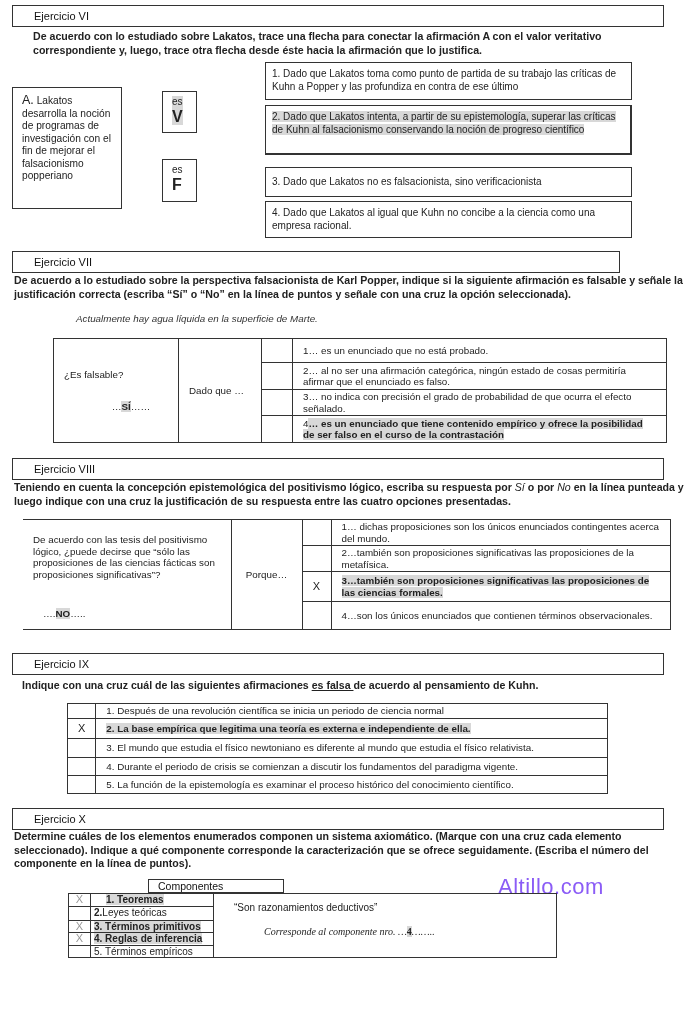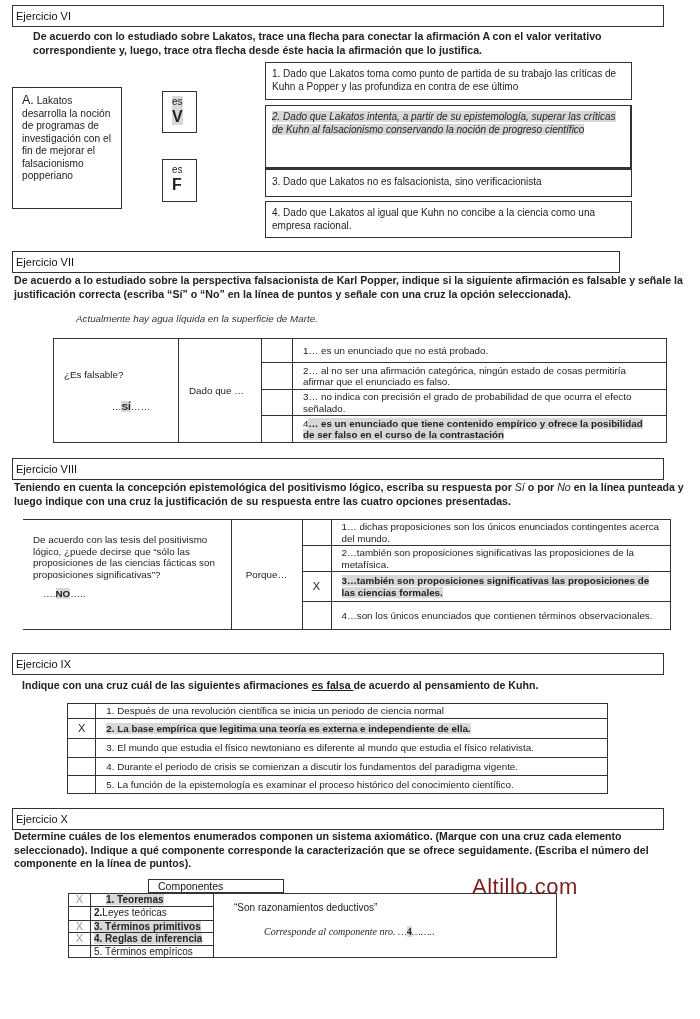--- a/index.html
+++ b/index.html
@@ -4,21 +4,21 @@
 <style>
   html, body { margin: 0; padding: 0; background: #ffffff; }
   body {
     width: 700px; height: 1019px; position: relative; overflow: hidden;
     font-family: "Liberation Sans", "DejaVu Sans", sans-serif;
     color: #111;
   }
   .abs { position: absolute; }
   .hdr {
     position: absolute; border: 1px solid #333; background: #fff;
-    font-size: 11px; padding: 3px 3px; box-sizing: border-box; height: 22px;
+    font-size: 11px; padding: 3px 21px; box-sizing: border-box; height: 22px;
     line-height: 14px;
   }
   .instr { position: absolute; font-size: 10.6px; line-height: 13.5px; font-weight: bold; color: #222; }
   .hl { background: #d8d8d8; }
   .box {
     position: absolute; border: 1px solid #333; box-sizing: border-box;
     font-size: 10px; line-height: 12.5px; padding: 5px 6px; color: #222;
   }
   table.grid { position: absolute; border-collapse: collapse; font-size: 9.8px; color: #222; }
   table.grid td { border: 1px solid #333; vertical-align: middle; padding: 1px 10px; line-height: 11.5px; }
@@ -46,21 +46,21 @@
   <div class="hl" style="display:inline-block;font-size:16px;font-weight:bold;line-height:16px;">V</div>
 </div>
 <div class="box" style="left:162px;top:159px;width:35px;height:43px;padding:4px 9px;">
   <div style="font-size:10px;">es</div>
   <div style="font-size:16px;font-weight:bold;line-height:16px;">F</div>
 </div>
 
 <div class="box" style="left:265px;top:62px;width:367px;height:38px;">
   <span>1. Dado que Lakatos toma como punto de partida de su trabajo las críticas de Kuhn a Popper y las profundiza en contra de ese último</span>
 </div>
-<div class="box" style="left:265px;top:105px;width:367px;height:65px;border-width:1px 2px 2px 1px;font-style:italic;">
+<div class="box" style="left:265px;top:105px;width:367px;height:50px;border-width:1px 2px 2px 1px;">
   <span class="hl">2. Dado que Lakatos intenta, a partir de su epistemología, superar las críticas de Kuhn al falsacionismo conservando  la noción de progreso científico</span>
 </div>
 <div class="box" style="left:265px;top:167px;width:367px;height:30px;padding-top:8px;">
   <span>3. Dado que Lakatos no es falsacionista, sino verificacionista</span>
 </div>
 <div class="box" style="left:265px;top:201px;width:367px;height:37px;">
   <span>4. Dado que Lakatos al igual que Kuhn no concibe a la ciencia como una empresa racional.</span>
 </div>
 
 <div class="hdr" style="left:12px;top:251px;width:608px;">
@@ -115,21 +115,21 @@
 <table class="grid" style="left:23px;top:519px;width:648px;border-left:none;">
   <colgroup>
       <col style="width:208px">
       <col style="width:71px">
       <col style="width:29px">
       <col>
     </colgroup>
   <tbody>
       <tr style="height:26px;">
     <td rowspan="4" style="border-left:none;vertical-align:top;padding-top:14px;">
-      <div style="margin-bottom:8px;">De acuerdo con las tesis del positivismo lógico, ¿puede decirse que “sólo las proposiciones de las ciencias fácticas son proposiciones significativas”?</div>
+      <div style="margin-bottom:28px;">De acuerdo con las tesis del positivismo lógico, ¿puede decirse que “sólo las proposiciones de las ciencias fácticas son proposiciones significativas”?</div>
       <div style="padding-left:10px;">
         <span>….</span><span class="hl b">NO</span><span>…..</span>
       </div>
     </td>
     <td rowspan="4" style="text-align:center;">Porque…</td>
     <td class="mark"></td>
     <td>1… dichas proposiciones son los únicos enunciados contingentes acerca del mundo.</td>
   </tr>
   <tr style="height:26px;">
     <td class="mark"></td>
@@ -180,21 +180,21 @@
     <td>5. La función de la epistemología es examinar el proceso histórico del conocimiento científico.</td>
   </tr>
 </tbody>
   </table>
 
 <div class="hdr" style="left:12px;top:808px;width:652px;">
   <span>Ejercicio X</span>
 </div>
 <div class="instr" style="left:14px;top:830px;width:680px;">Determine cuáles de los elementos enumerados componen un sistema axiomático. (Marque con una cruz cada elemento seleccionado).  Indique a qué componente corresponde la caracterización que se ofrece seguidamente.  (Escriba el número del componente en la línea de puntos).</div>
 
-<div class="abs" style="left:472px;top:874px;font-size:22px;color:#7f1d1d;letter-spacing:0.5px;">Altillo.com</div>
+<div class="abs" style="left:498px;top:874px;font-size:22px;color:#8b5cf6;letter-spacing:0.5px;">Altillo.com</div>
 
 <div class="abs" style="left:148px;top:879px;width:136px;height:14px;border:1px solid #333;box-sizing:border-box;font-size:10.5px;line-height:12px;padding-left:9px;">
   <span>Componentes</span>
 </div>
 
 <table class="grid" style="left:68px;top:893px;width:489px;font-size:10px;">
   <colgroup>
       <col style="width:22px">
       <col style="width:123px">
       <col>

